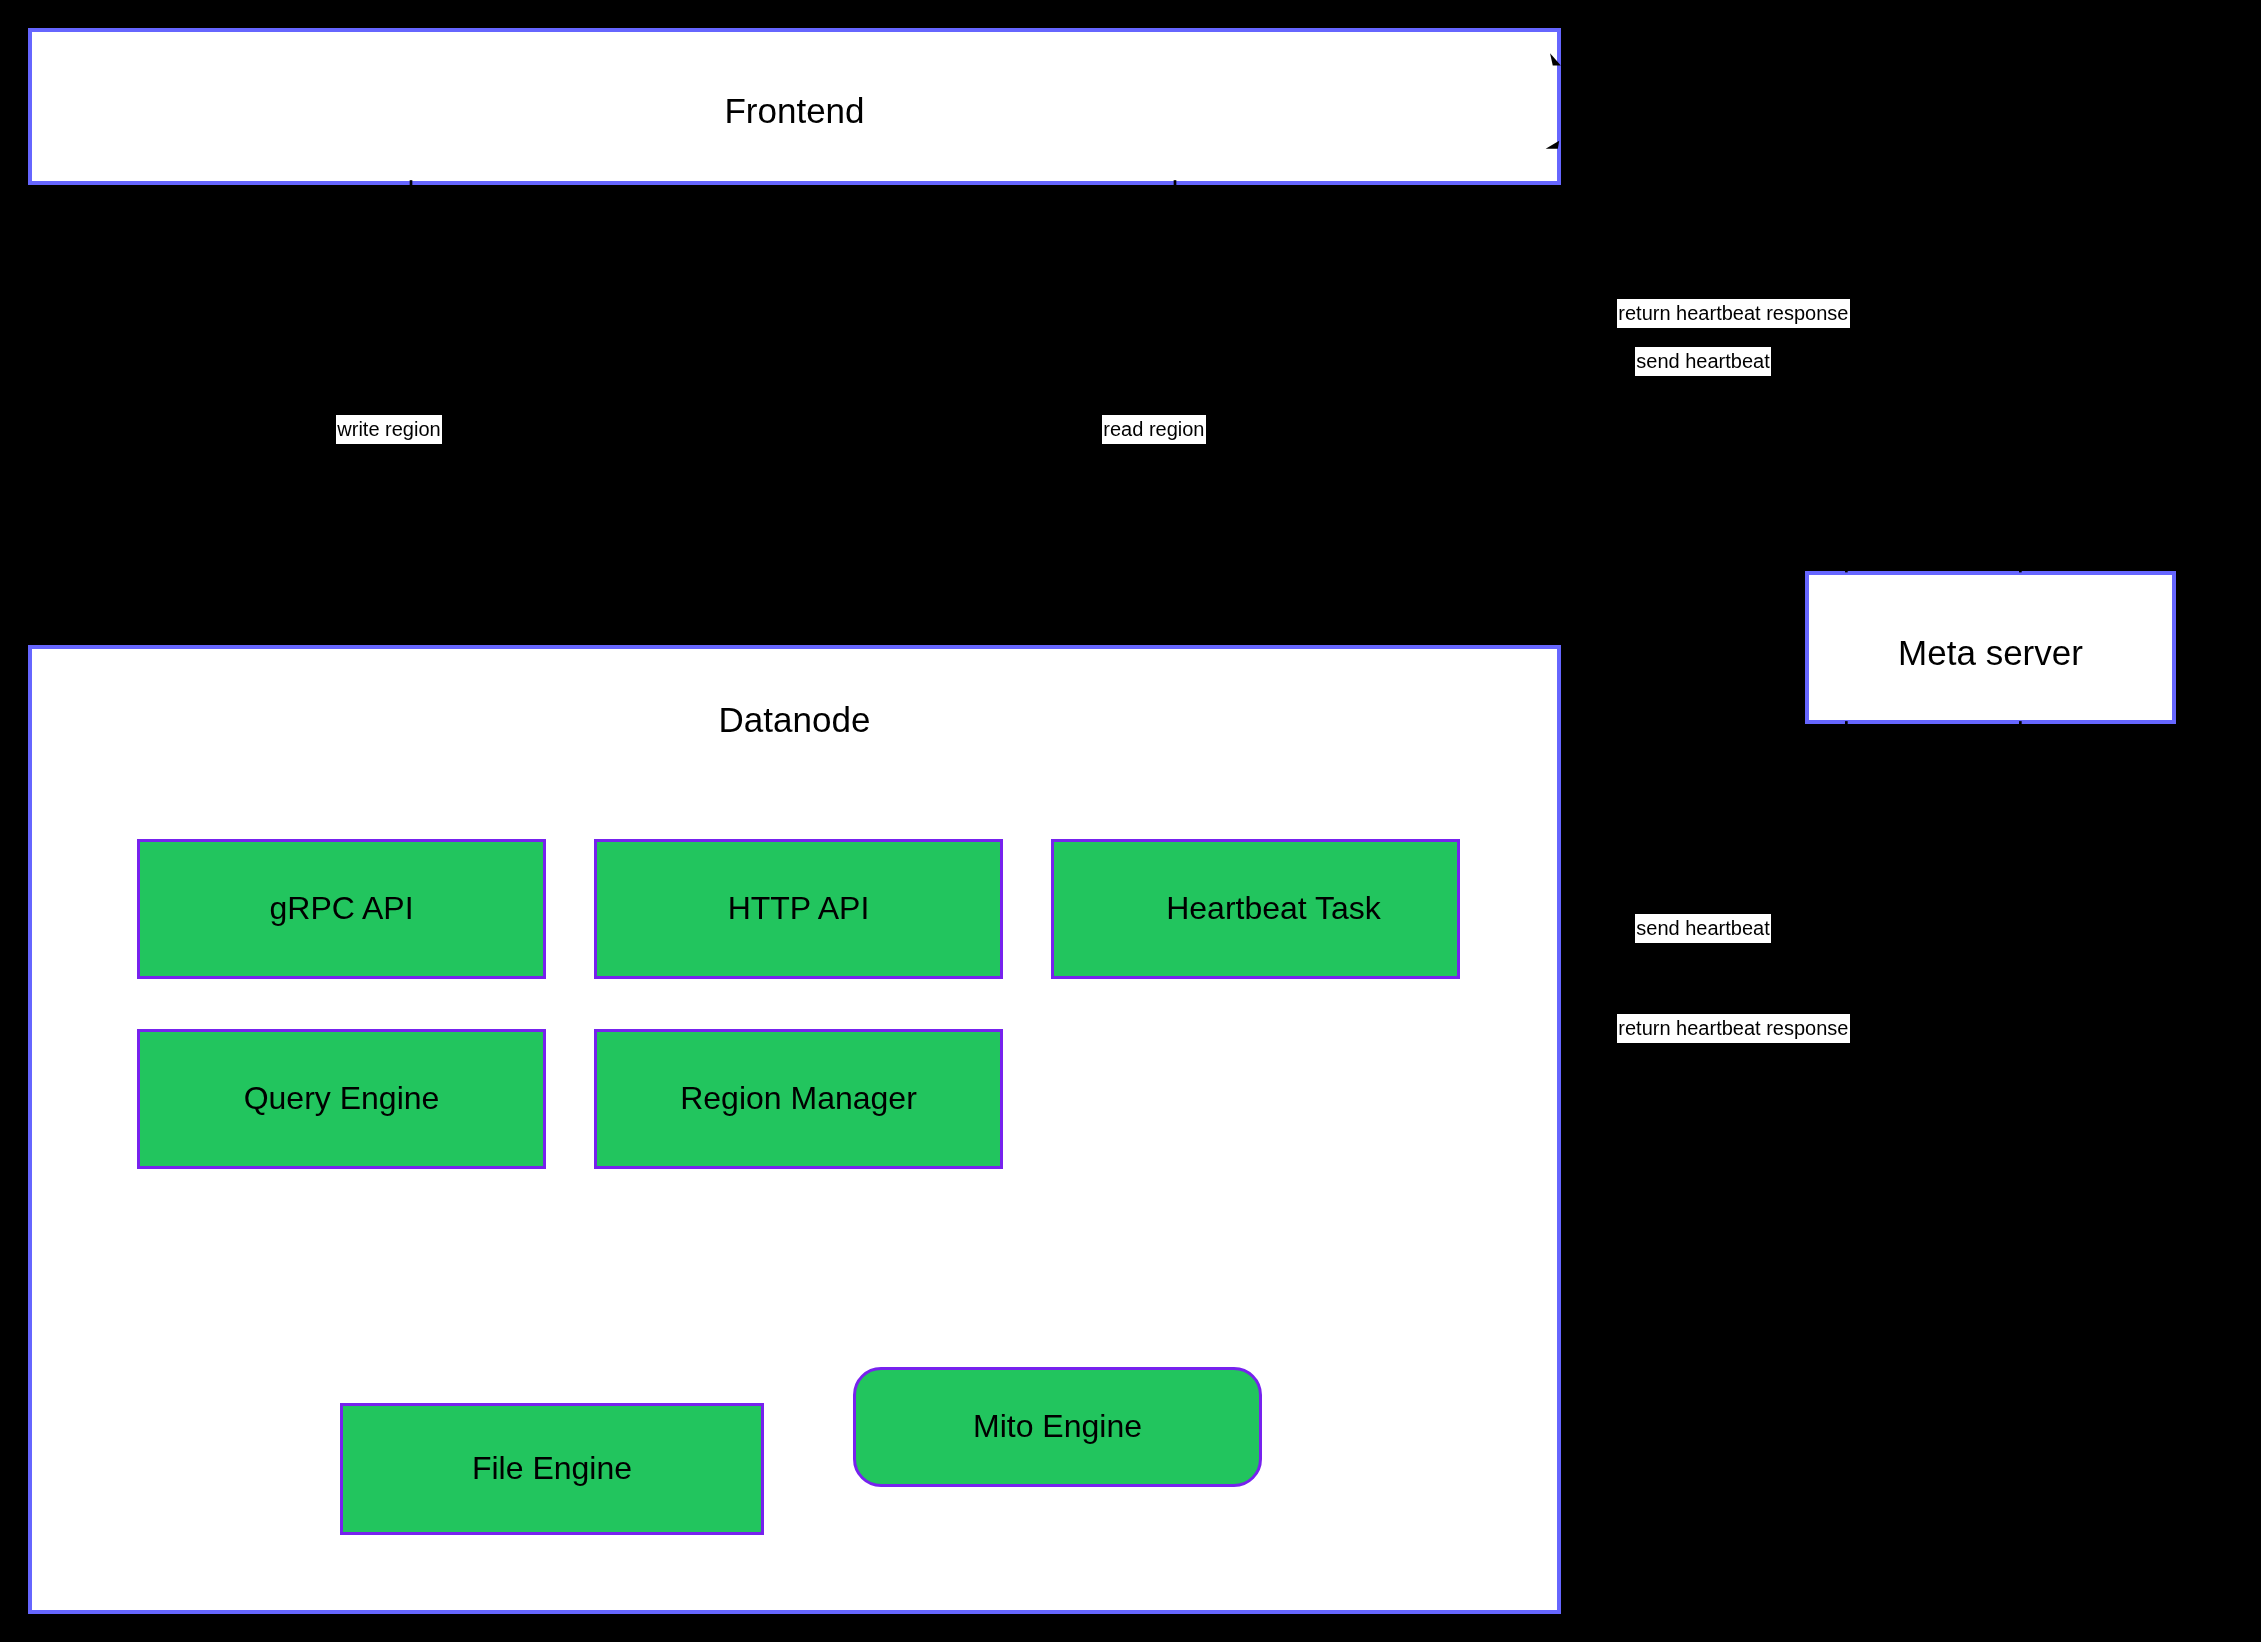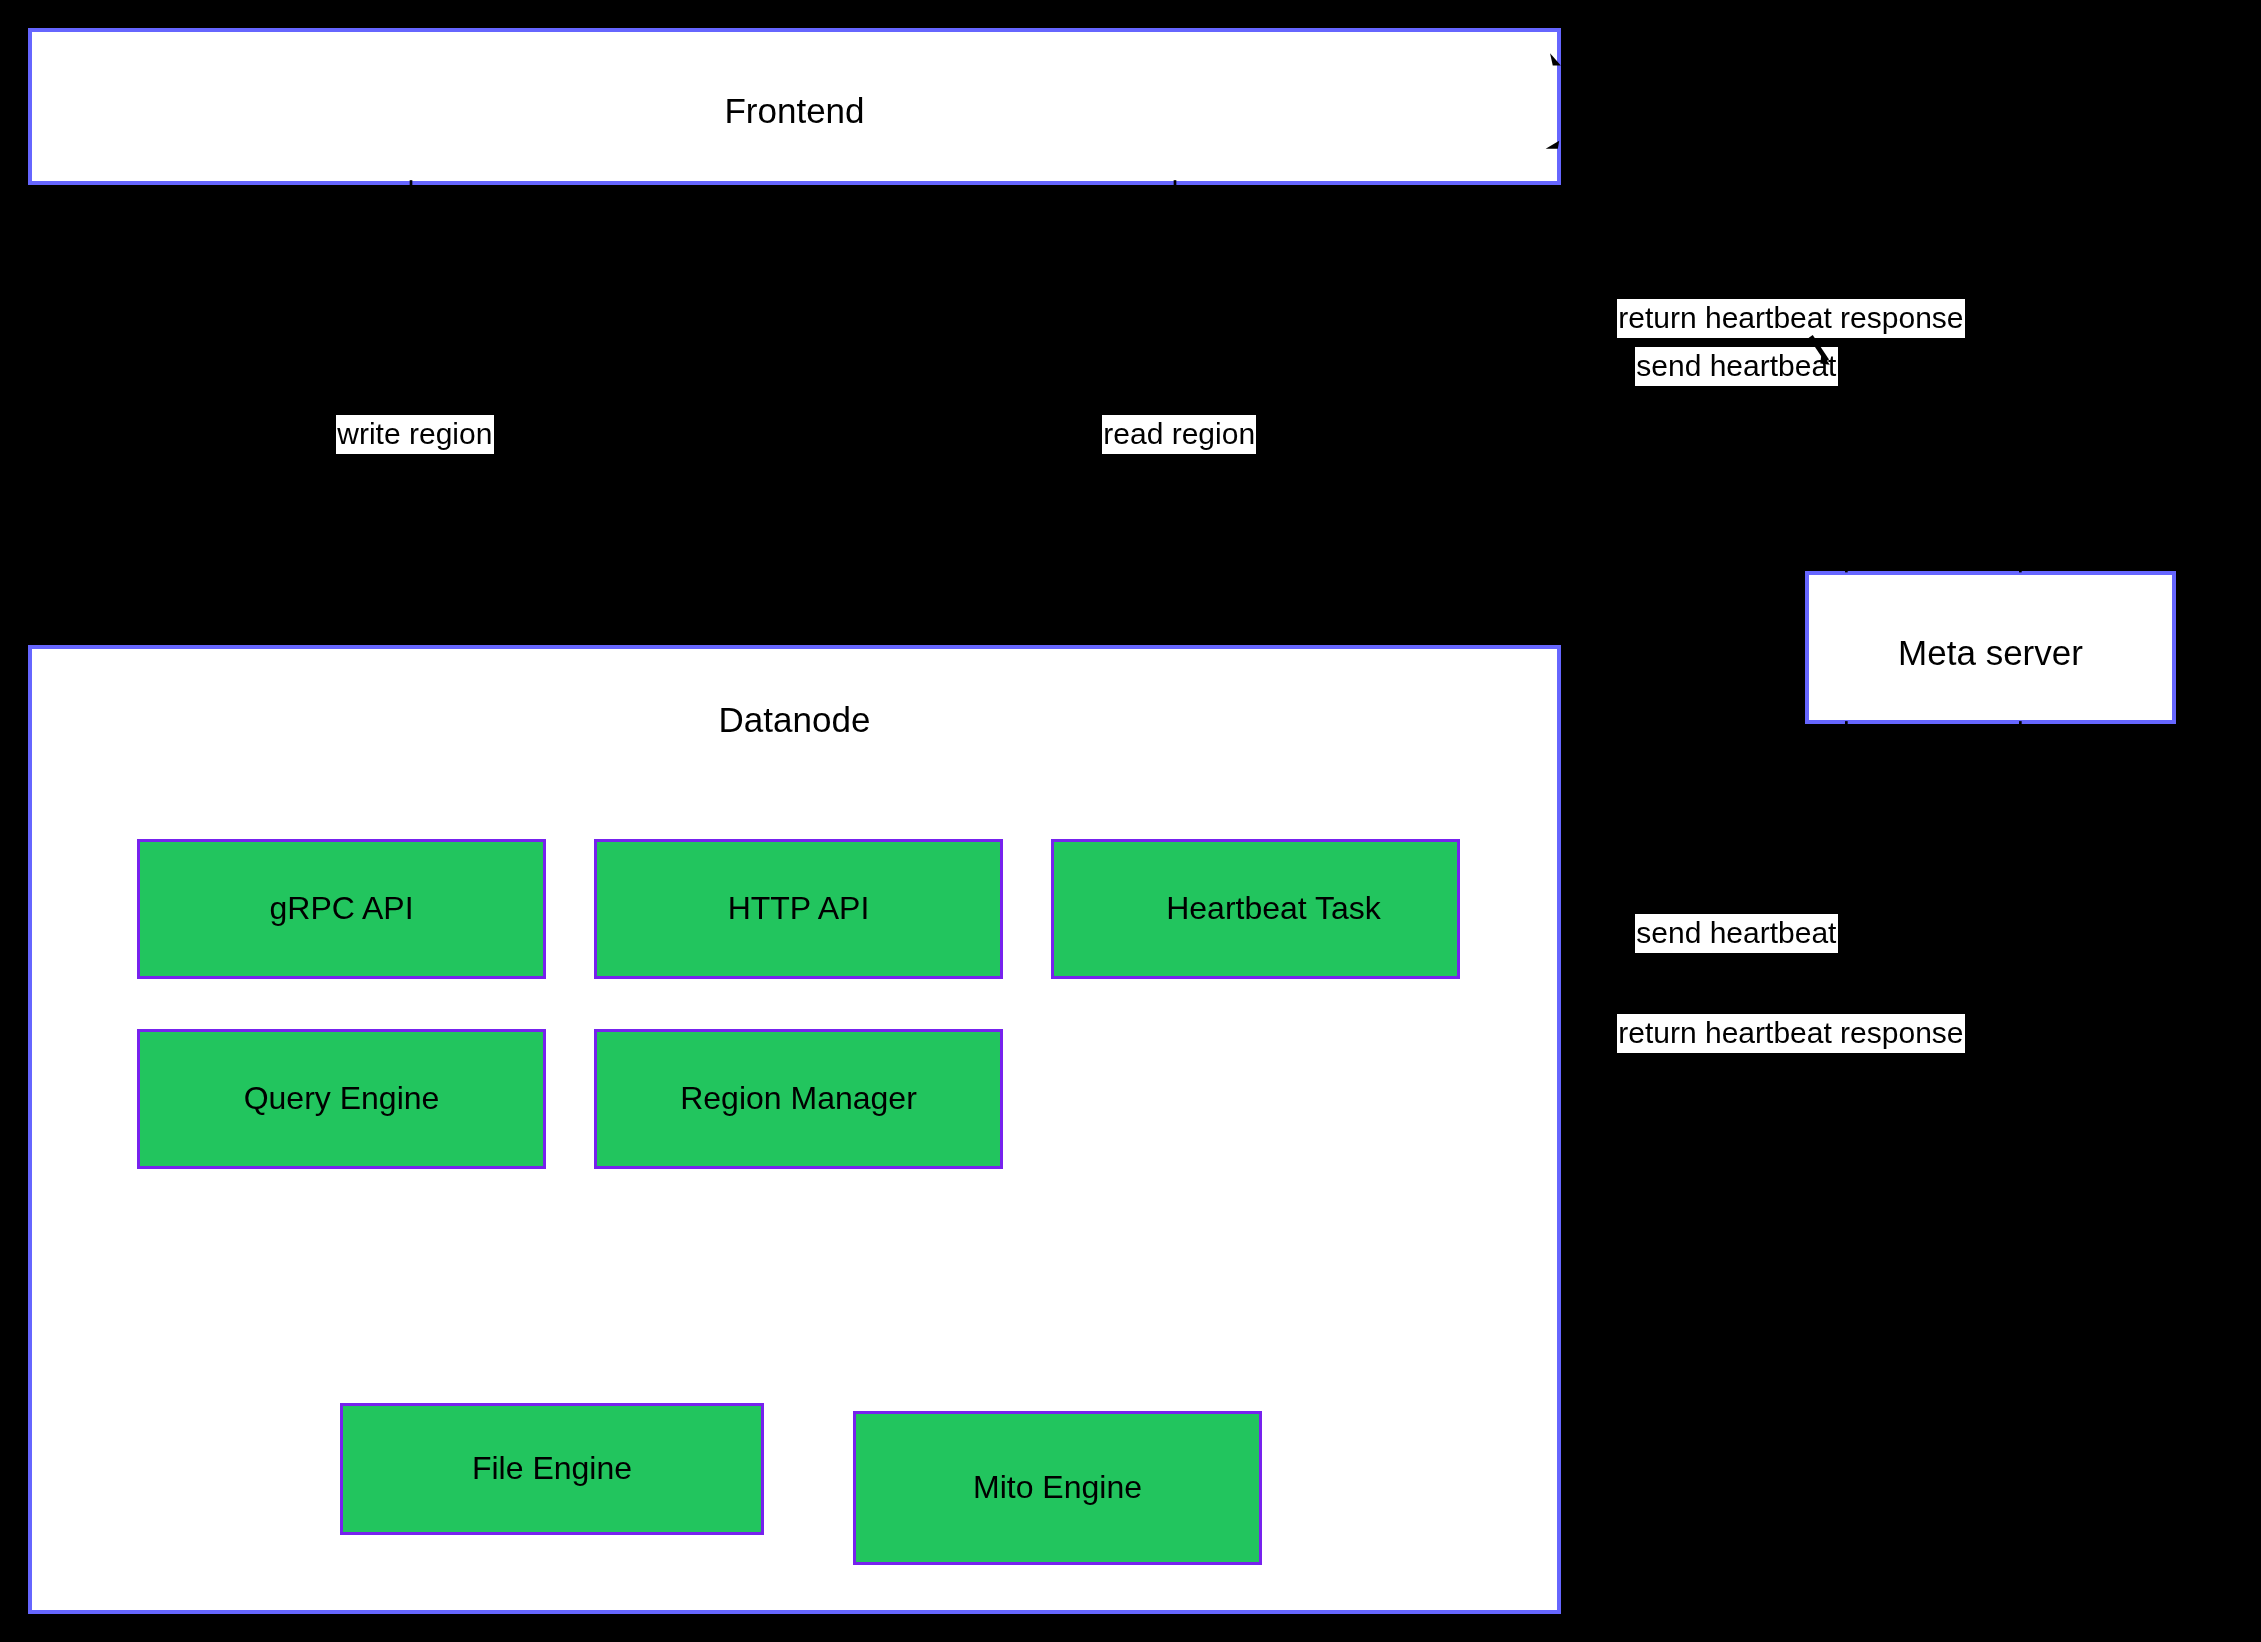--- a/index.html
+++ b/index.html
@@ -50,21 +50,21 @@
     font-size: 32px;
     line-height: 1.1;
     white-space: nowrap;
     text-align: center;
   }
   
   .edge-label {
     position: absolute;
     background: #FFFFFF;
     color: #000000;
-    font-size: 30px;
+    font-size: 20px;
     line-height: 1.0;
     white-space: nowrap;
     padding: 4px 1.3px 5.4px 1.3px;
     box-sizing: border-box;
   }
   
   .arrow-stub {
     position: absolute;
   }
   .arrow-stub svg { display: block; overflow: visible; }
@@ -173,19 +173,19 @@
       <span class="comp-label">Query Engine</span>
     </div>
     <div class="comp-box" style="left:562px; top:380px; width:409px; height:140px;">
       <span class="comp-label">Region Manager</span>
     </div>
 
 
     <div class="comp-box" style="left:308px; top:754px; width:424px; height:132px;">
       <span class="comp-label">File Engine</span>
     </div>
-    <div class="comp-box" style="left:821px; top:762px; width:409px; height:154px;">
+    <div class="comp-box" style="left:821px; top:718px; width:409px; height:120px;border-radius:28px;">
       <span class="comp-label">Mito Engine</span>
     </div>
   </div>
 
 </div>
 
 
 </body></html>

